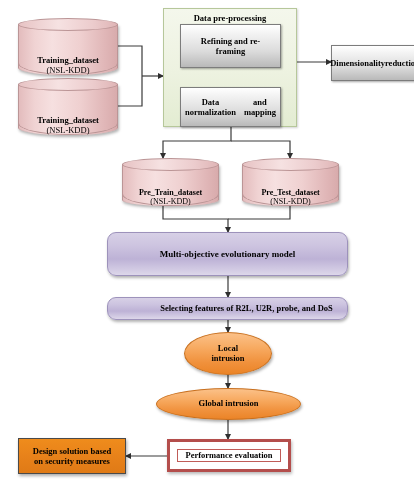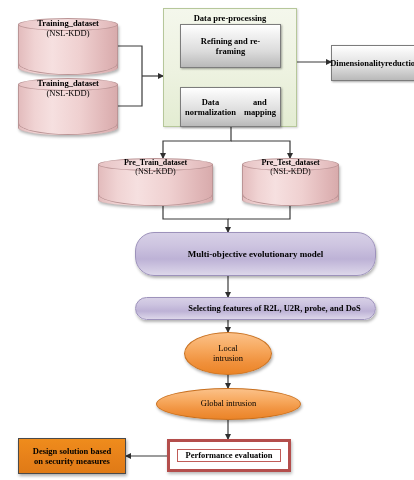--- a/index.html
+++ b/index.html
@@ -69,21 +69,21 @@
     border-radius: 50%;
     box-sizing: border-box;
   }
   .cyl .label {
     position: absolute;
     left: 0; right: 0;
     top: 0; bottom: 0;
     display: flex;
     flex-direction: column;
     align-items: center;
-    justify-content: flex-start;
+    justify-content: flex-end;
     text-align: center;
     font-weight: bold;
     color: #000;
     z-index: 2;
     pointer-events: none;
   }
   .cyl .label .l2 { font-weight: normal; }
 
   
   .greybox {
@@ -107,36 +107,35 @@
     top: 4px;
     text-align: center;
     font-weight: bold;
     z-index: 4;
   }
 
   
   .purplebox {
     background: linear-gradient(to bottom, #d7d0e6 0%, #cdc4e0 30%, #bdb2d6 62%, #ddd7ea 100%);
     border: 1px solid #9d92bb;
-    border-radius: 19px;
+    border-radius: 9px;
     box-shadow: 1px 2px 3px rgba(0,0,0,0.30);
-    margin-left: 28px;
   }
 
   
   .ellipse {
     position: absolute;
     border-radius: 50%;
     background: linear-gradient(to bottom, #fbc189 0%, #f7a95f 38%, #f0913c 72%, #eb8427 100%);
     border: 1px solid #c8701f;
     display: flex;
     align-items: center;
     justify-content: center;
     text-align: center;
-    font-weight: normal;
+    font-weight: bold;
     line-height: 1.16;
     box-shadow: 1px 2px 3px rgba(0,0,0,0.32);
     z-index: 3;
     box-sizing: border-box;
   }
 
   
   .orangebox {
     background: linear-gradient(to bottom, #ef8c1c 0%, #e8821a 50%, #df7a16 100%);
     border: 1px solid #4a4a4a;
@@ -235,21 +234,21 @@
 <div class="node greybox t11" style="left:180px; top:87px; width:101px; height:40px; ">
   <span>Data normalization</span>
   <span>and mapping</span>
 </div>
 
 <div class="node greybox t11" style="left:331px; top:45px; width:88px; height:36px; flex-direction:row;">
   <span>Dimensionality</span>
   <span>reduction</span>
 </div>
 
-<div class="cyl" style="left:98px; top:158px; width:115px; height:48px;">
+<div class="cyl" style="left:122px; top:158px; width:97px; height:48px;">
   <div class="body"></div>
   <div class="bottom-edge"></div>
   <div class="top"></div>
   <div class="label t10">
     <span class="l1">Pre_Train_dataset</span>
     <span class="l2">(NSL-KDD)</span>
   </div>
 </div>
 
 <div class="cyl" style="left:242px; top:158px; width:97px; height:48px;">

